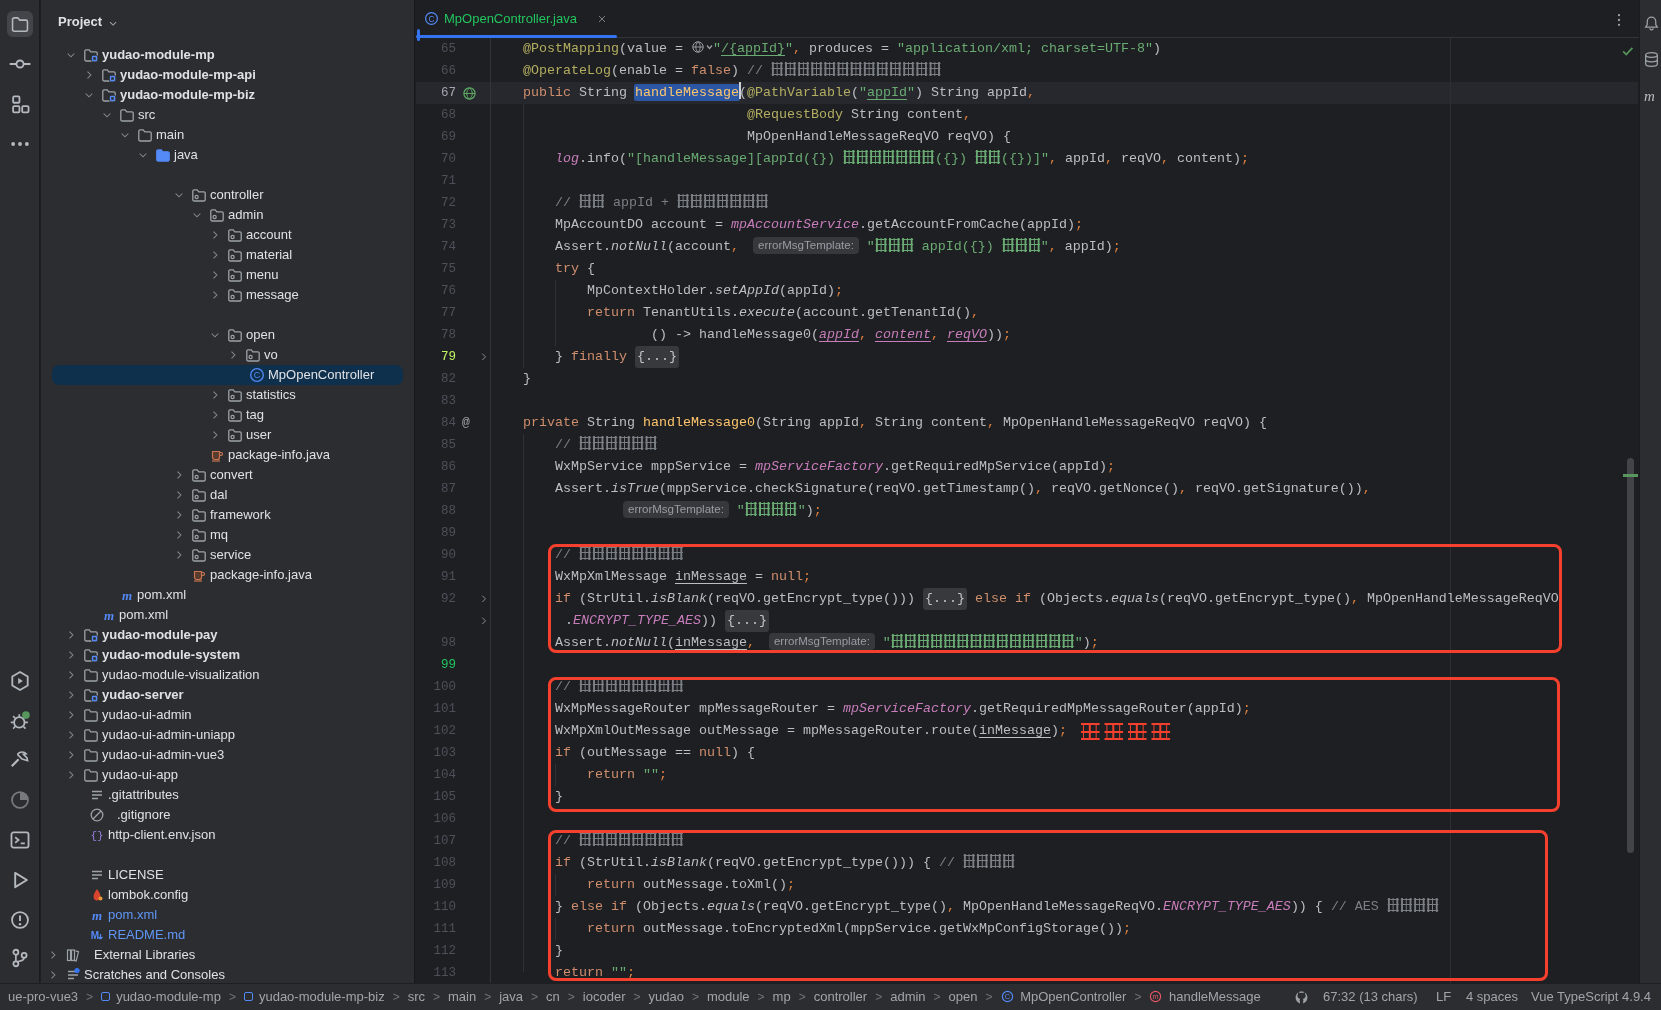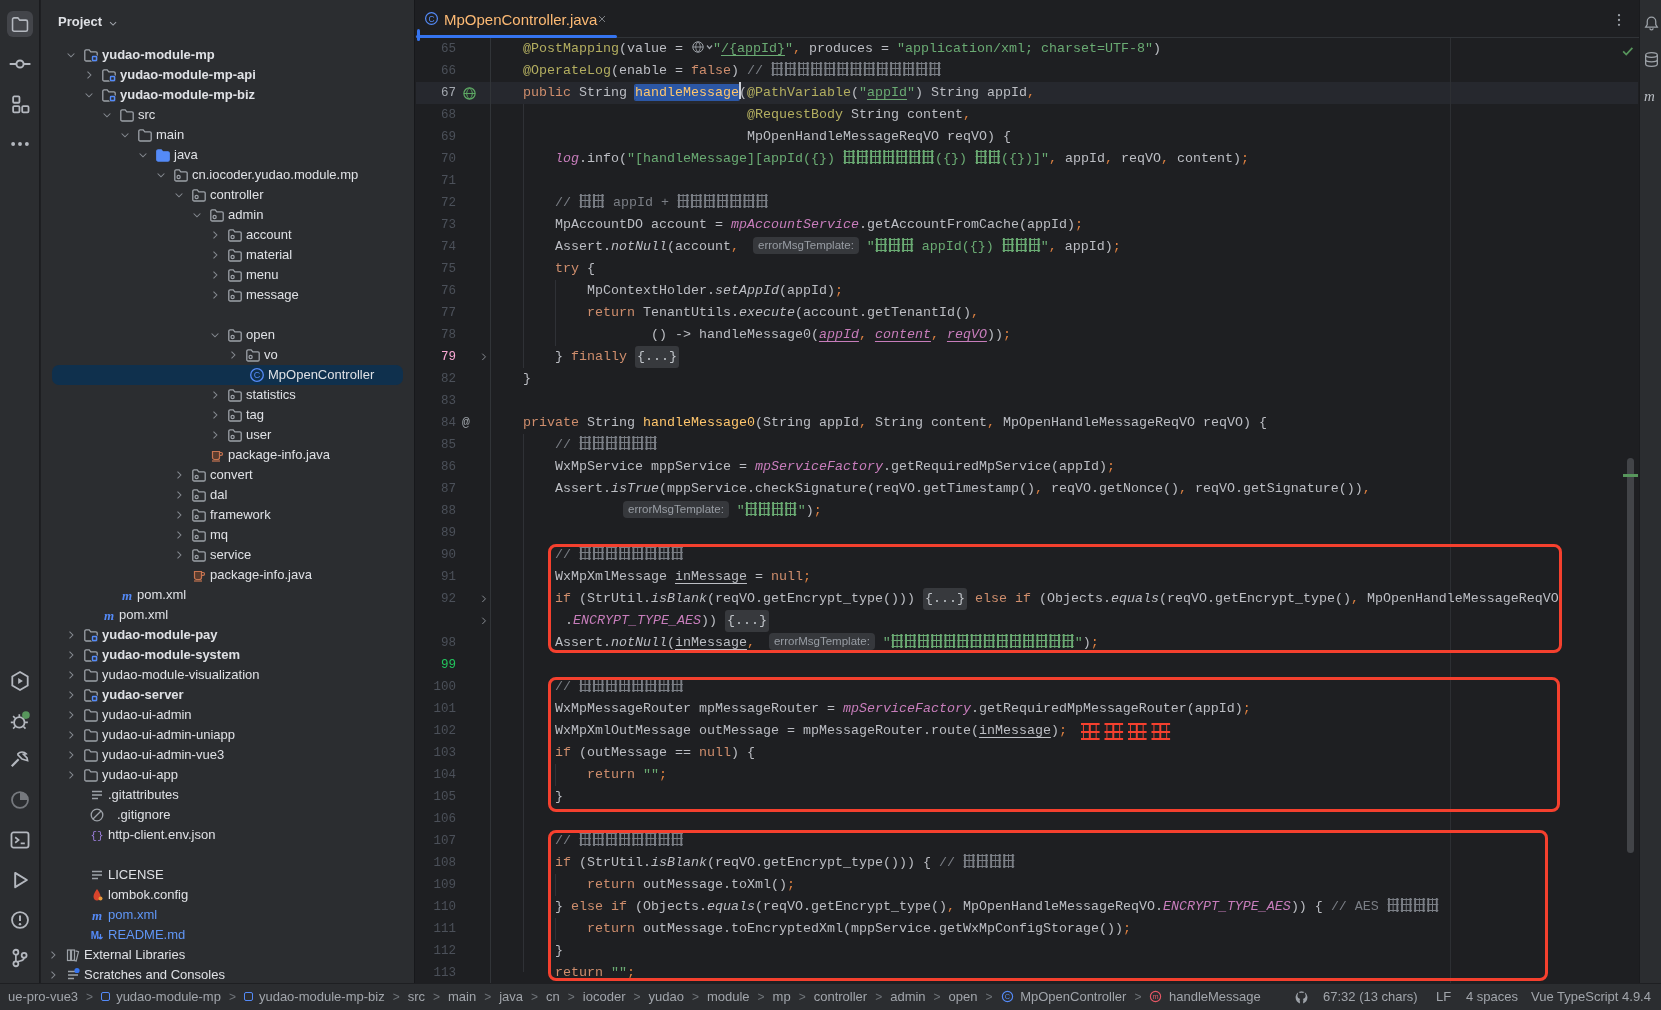--- a/index.html
+++ b/index.html
@@ -203,34 +203,20 @@
             <path d="M3.5 6l4.5 4.5L12.5 6" stroke="#868a91" stroke-width="1.4"></path>
           </svg>
         </span>
         <span class="ti" style="left:114px">
           <svg class="" style="" width="16" height="16" viewBox="0 0 16 16" fill="none">
             <path d="M1.8 4.2c0-.7.6-1.3 1.3-1.3h3.1l1.6 1.9h5.1c.7 0 1.3.6 1.3 1.3v6.6c0 .7-.6 1.3-1.3 1.3H3.1c-.7 0-1.3-.6-1.3-1.3z" stroke="#548af7" stroke-width="1.3" fill="#548af7"></path>
           </svg>
         </span>
         <span class="tl" style="left:133px;">java</span>
       </div>
-<div class="trow" style="top:165px">
-        <span class="tc" style="left:114px">
-          <svg class="" style="" width="12" height="12" viewBox="0 0 16 16" fill="none">
-            <path d="M3.5 6l4.5 4.5L12.5 6" stroke="#868a91" stroke-width="1.4"></path>
-          </svg>
-        </span>
-        <span class="ti" style="left:132px">
-          <svg class="" style="" width="16" height="16" viewBox="0 0 16 16" fill="none">
-            <path d="M1.8 4.2c0-.7.6-1.3 1.3-1.3h3.1l1.6 1.9h5.1c.7 0 1.3.6 1.3 1.3v6.6c0 .7-.6 1.3-1.3 1.3H3.1c-.7 0-1.3-.6-1.3-1.3z" stroke="#9da2a8" stroke-width="1.3" fill="none"></path>
-            <circle cx="5.6" cy="10" r="1.6" stroke="#9da2a8" stroke-width="1.2" fill="none"></circle>
-          </svg>
-        </span>
-        <span class="tl" style="left:151px;">cn.iocoder.yudao.module.mp</span>
-      </div>
 <div class="trow" style="top:185px">
         <span class="tc" style="left:132px">
           <svg class="" style="" width="12" height="12" viewBox="0 0 16 16" fill="none">
             <path d="M3.5 6l4.5 4.5L12.5 6" stroke="#868a91" stroke-width="1.4"></path>
           </svg>
         </span>
         <span class="ti" style="left:150px">
           <svg class="" style="" width="16" height="16" viewBox="0 0 16 16" fill="none">
             <path d="M1.8 4.2c0-.7.6-1.3 1.3-1.3h3.1l1.6 1.9h5.1c.7 0 1.3.6 1.3 1.3v6.6c0 .7-.6 1.3-1.3 1.3H3.1c-.7 0-1.3-.6-1.3-1.3z" stroke="#9da2a8" stroke-width="1.3" fill="none"></path>
             <circle cx="5.6" cy="10" r="1.6" stroke="#9da2a8" stroke-width="1.2" fill="none"></circle>
@@ -668,21 +654,21 @@
             <path d="M6 3.5l4.5 4.5L6 12.5" stroke="#868a91" stroke-width="1.4"></path>
           </svg>
         </span>
         <span class="ti" style="left:24px">
           <svg class="" style="" width="16" height="16" viewBox="0 0 16 16" fill="none">
             <rect x="2.5" y="3" width="3" height="10.5" stroke="#9da2a8" stroke-width="1.2"></rect>
             <rect x="6.5" y="3" width="3" height="10.5" stroke="#9da2a8" stroke-width="1.2"></rect>
             <path d="M10.5 3.8l3 .8-2.3 9.4-3-.8" stroke="#9da2a8" stroke-width="1.2"></path>
           </svg>
         </span>
-        <span class="tl" style="left:43px;">External Libraries</span>
+        <span class="tl" style="left:53px;">External Libraries</span>
       </div>
 <div class="trow" style="top:965px">
         <span class="tc" style="left:6px">
           <svg class="" style="" width="12" height="12" viewBox="0 0 16 16" fill="none">
             <path d="M6 3.5l4.5 4.5L6 12.5" stroke="#868a91" stroke-width="1.4"></path>
           </svg>
         </span>
         <span class="ti" style="left:24px">
           <svg class="" style="" width="16" height="16" viewBox="0 0 16 16" fill="none">
             <path d="M3 4.5h10M3 8h10M3 11.5h6" stroke="#9da2a8" stroke-width="1.3"></path>
@@ -695,21 +681,21 @@
     <div id="editor" class="abs">
 <div class="abs" style="left:0;top:82px;width:1222px;height:22px;background:#26282e"></div>
 <div class="abs" style="left:0;top:37px;width:1223px;height:1px;background:#313438"></div>
 <div class="abs" style="left:1px;top:29px;width:3px;height:12px;background:#3574f0;border-radius:2px"></div>
 <div class="abs" style="left:8px;top:11px">
         <svg style="" width="15" height="15" viewBox="0 0 16 16" fill="none">
           <circle cx="8" cy="8" r="6.3" stroke="#548af7" stroke-width="1.3"></circle>
           <text x="8" y="11.4" font-family="Liberation Sans" font-size="9" fill="#548af7" text-anchor="middle">C</text>
         </svg>
       </div>
-<div class="abs" style="left:28px;top:11px;font-size:15px;color:#fdba74">MpOpenController.java</div>
+<div class="abs" style="left:28px;top:11px;font-size:13px;color:#22c55e">MpOpenController.java</div>
 <div class="abs" style="left:180px;top:13px">
         <svg style="" width="12" height="12" viewBox="0 0 16 16" fill="none">
           <path d="M4 4l8 8M12 4l-8 8" stroke="#87898e" stroke-width="1.2"></path>
         </svg>
       </div>
 <div class="abs" style="left:0;top:34.5px;width:201px;height:3.5px;background:#3574f0;border-radius:2px"></div>
 <div class="abs" style="left:1196px;top:13px">
         <svg style="" width="14" height="14" viewBox="0 0 16 16" fill="none">
           <circle cx="8" cy="2.5" r="1.3" fill="#9da2a8"></circle>
           <circle cx="8" cy="8" r="1.3" fill="#9da2a8"></circle>
@@ -740,21 +726,21 @@
 <div class="num" style="top:126px;color:#4b5059">69</div>
 <div class="num" style="top:148px;color:#4b5059">70</div>
 <div class="num" style="top:170px;color:#4b5059">71</div>
 <div class="num" style="top:192px;color:#4b5059">72</div>
 <div class="num" style="top:214px;color:#4b5059">73</div>
 <div class="num" style="top:236px;color:#4b5059">74</div>
 <div class="num" style="top:258px;color:#4b5059">75</div>
 <div class="num" style="top:280px;color:#4b5059">76</div>
 <div class="num" style="top:302px;color:#4b5059">77</div>
 <div class="num" style="top:324px;color:#4b5059">78</div>
-<div class="num" style="top:346px;color:#f9a8d4">79</div>
+<div class="num" style="top:346px;color:#bef264">79</div>
 <div class="num" style="top:368px;color:#4b5059">82</div>
 <div class="num" style="top:390px;color:#4b5059">83</div>
 <div class="num" style="top:412px;color:#4b5059">84</div>
 <div class="num" style="top:434px;color:#4b5059">85</div>
 <div class="num" style="top:456px;color:#4b5059">86</div>
 <div class="num" style="top:478px;color:#4b5059">87</div>
 <div class="num" style="top:500px;color:#4b5059">88</div>
 <div class="num" style="top:522px;color:#4b5059">89</div>
 <div class="num" style="top:544px;color:#4b5059">90</div>
 <div class="num" style="top:566px;color:#4b5059">91</div>

